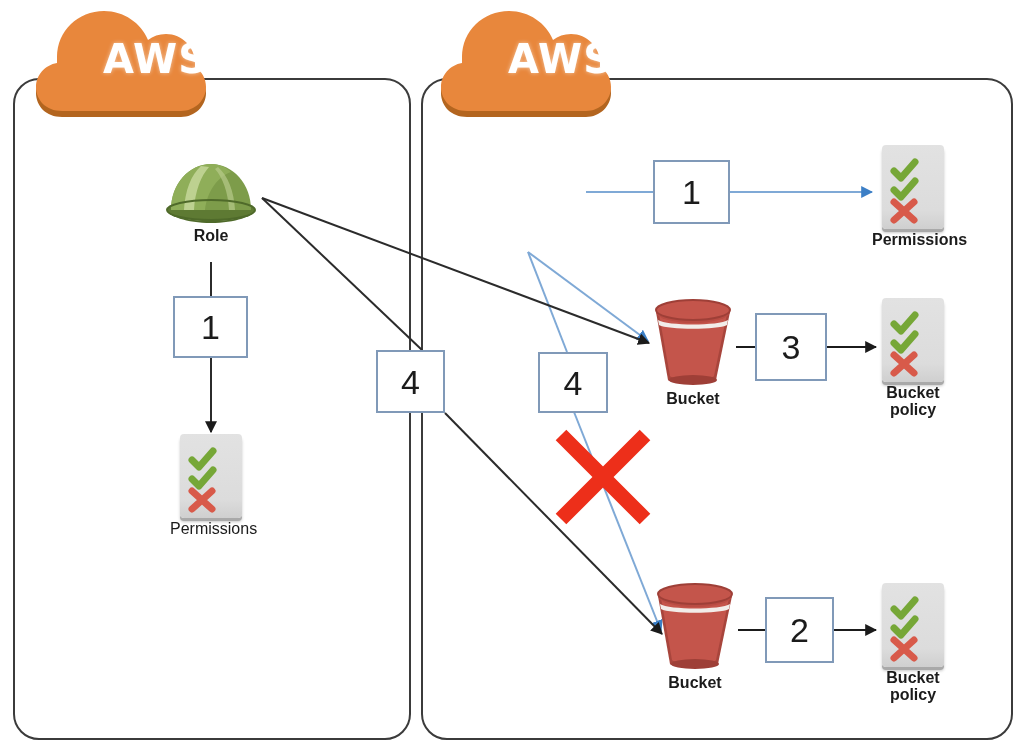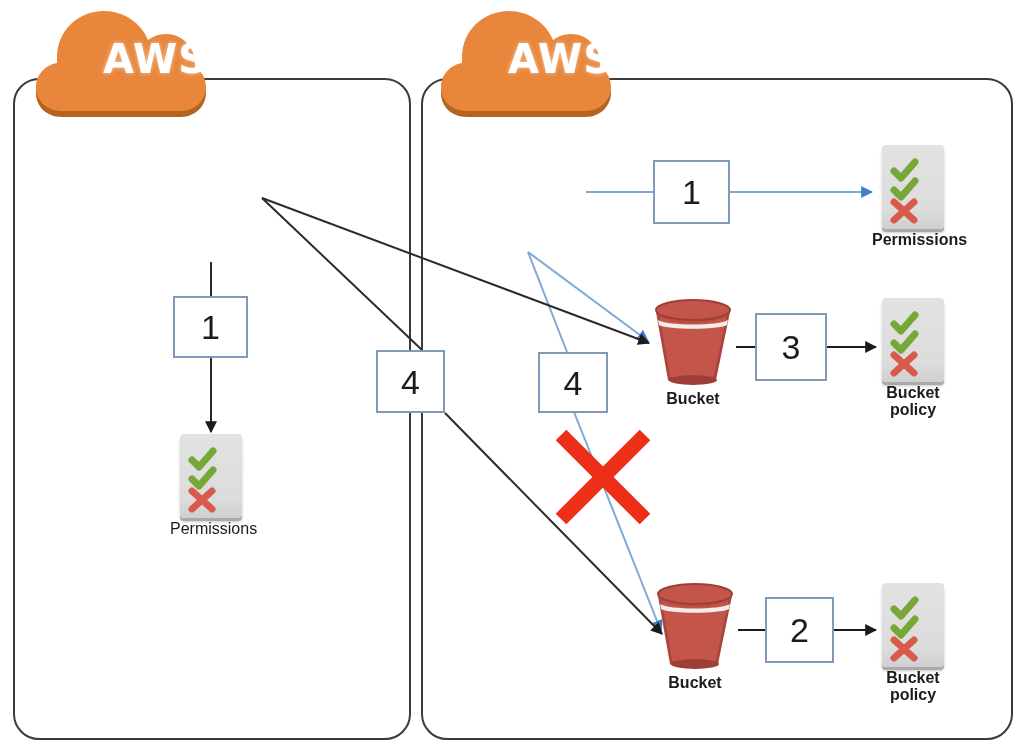--- a/index.html
+++ b/index.html
@@ -179,20 +179,34 @@
                  C170,72 174,80 174,88 C174,101 163,112 149,112 Z" fill="#B3651F"></path>
         <path d="M30,106 C14,106 4,95 4,82 C4,70 13,60 25,58 C25,56 25,54 25,52
                  C25,26 46,6 72,6 C92,6 109,18 116,35 C121,31 127,29 134,29
                  C150,29 163,42 163,58 C163,59 163,61 163,62
                  C170,66 174,74 174,82 C174,95 163,106 149,106 Z" fill="#E8873C"></path>
       </g>
     </svg>
     <div class="aws-text">AWS</div>
   </div>
 
+  <div class="node" id="node-role" style="left:161px; top:153px; width:100px;">
+    <svg class="helmet-ico" viewBox="0 0 100 72" xmlns="http://www.w3.org/2000/svg">
+      <ellipse cx="50" cy="57" rx="44" ry="11" fill="#5E7A33"></ellipse>
+      <path d="M10,57 C10,31 28,11 50,11 C72,11 90,31 90,57 Z" fill="#7D9C4A"></path>
+      <path d="M10,57 C10,31 28,11 50,11 C58,11 65,14 70,19
+               C56,24 46,39 44,57 Z" fill="#8FAE59"></path>
+      <path d="M40,13 C30,22 24,38 23,57 L33,57 C34,38 40,23 48,14 Z" fill="#C6D79A" opacity="0.85"></path>
+      <path d="M57,14 C67,23 73,38 74,57 L68,57 C67,39 62,25 54,16 Z" fill="#B6CB8A" opacity="0.7"></path>
+      <ellipse cx="50" cy="57" rx="44" ry="10" fill="none" stroke="#4F6A2A" stroke-width="2"></ellipse>
+      <path d="M6,56 C6,62 26,68 50,68 C74,68 94,62 94,56
+               C94,63 74,70 50,70 C26,70 6,63 6,56 Z" fill="#4F6A2A"></path>
+    </svg>
+    <div class="node-label bold">Role</div>
+  </div>
 
   <div class="num-box" id="box-left-1" style="left:173px; top:296px; width:75px; height:62px;">
     <span>1</span>
   </div>
 
   <div class="node" id="node-left-permissions" style="left:170px; top:434px; width:82px;">
     <div class="sheet">
       <svg viewBox="0 0 62 84" xmlns="http://www.w3.org/2000/svg">
         <path d="M12,26 L19,33 L33,17" fill="none" stroke="#76A737" stroke-width="7" stroke-linecap="round" stroke-linejoin="round"></path>
         <path d="M12,45 L19,52 L33,36" fill="none" stroke="#76A737" stroke-width="7" stroke-linecap="round" stroke-linejoin="round"></path>

